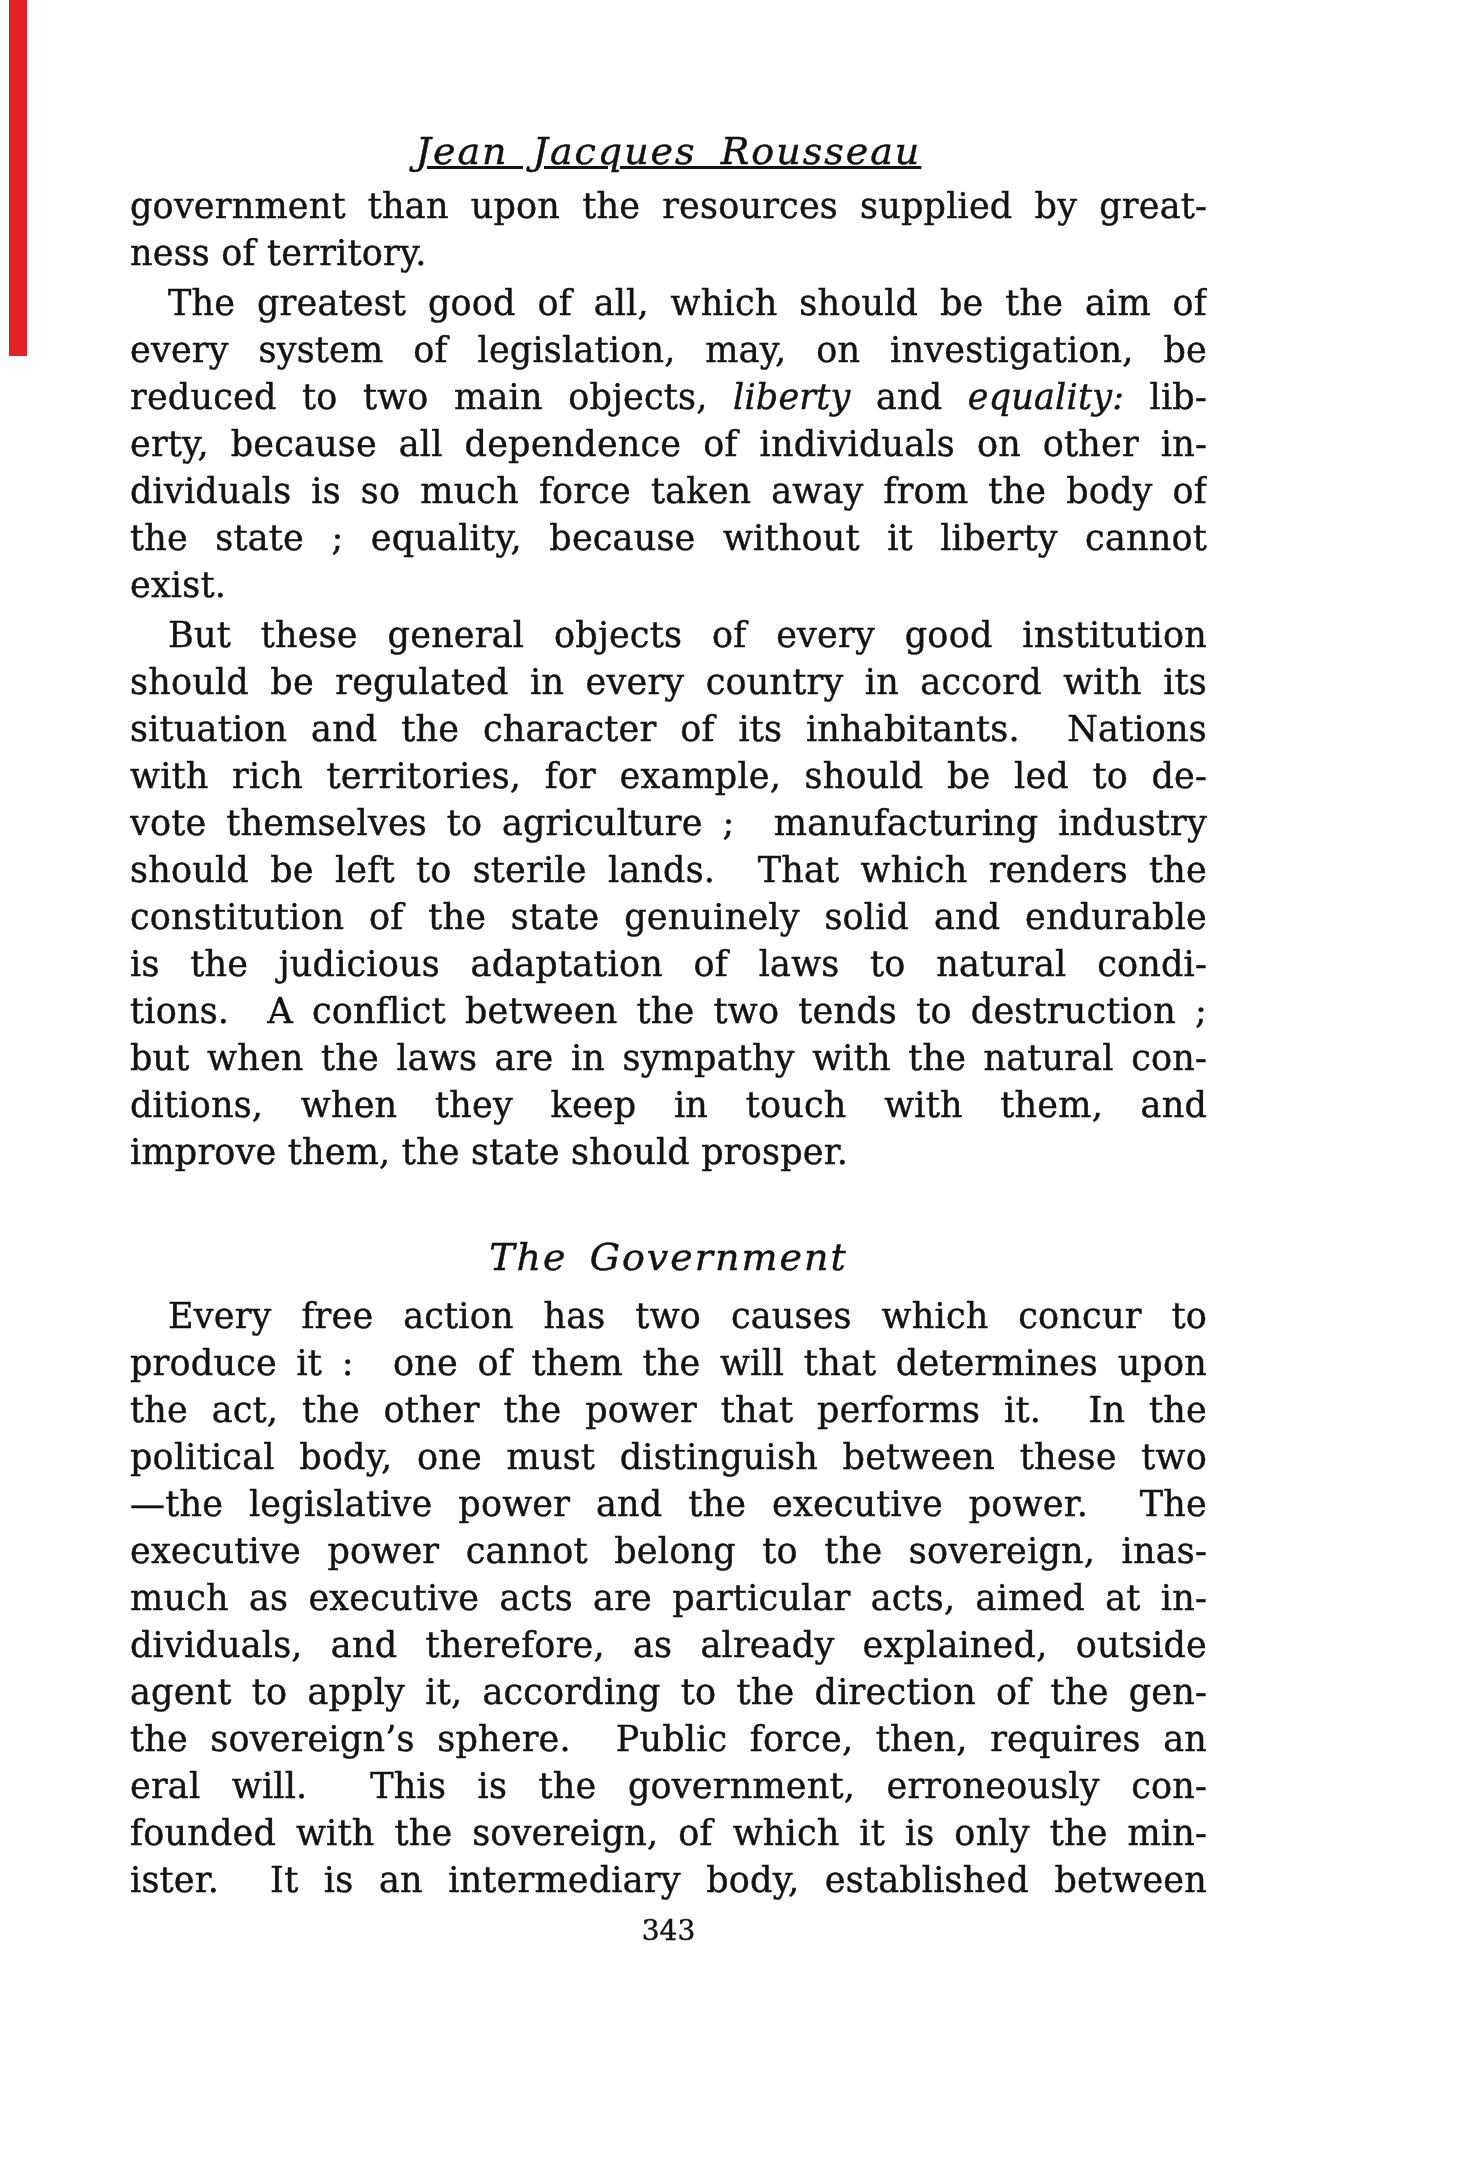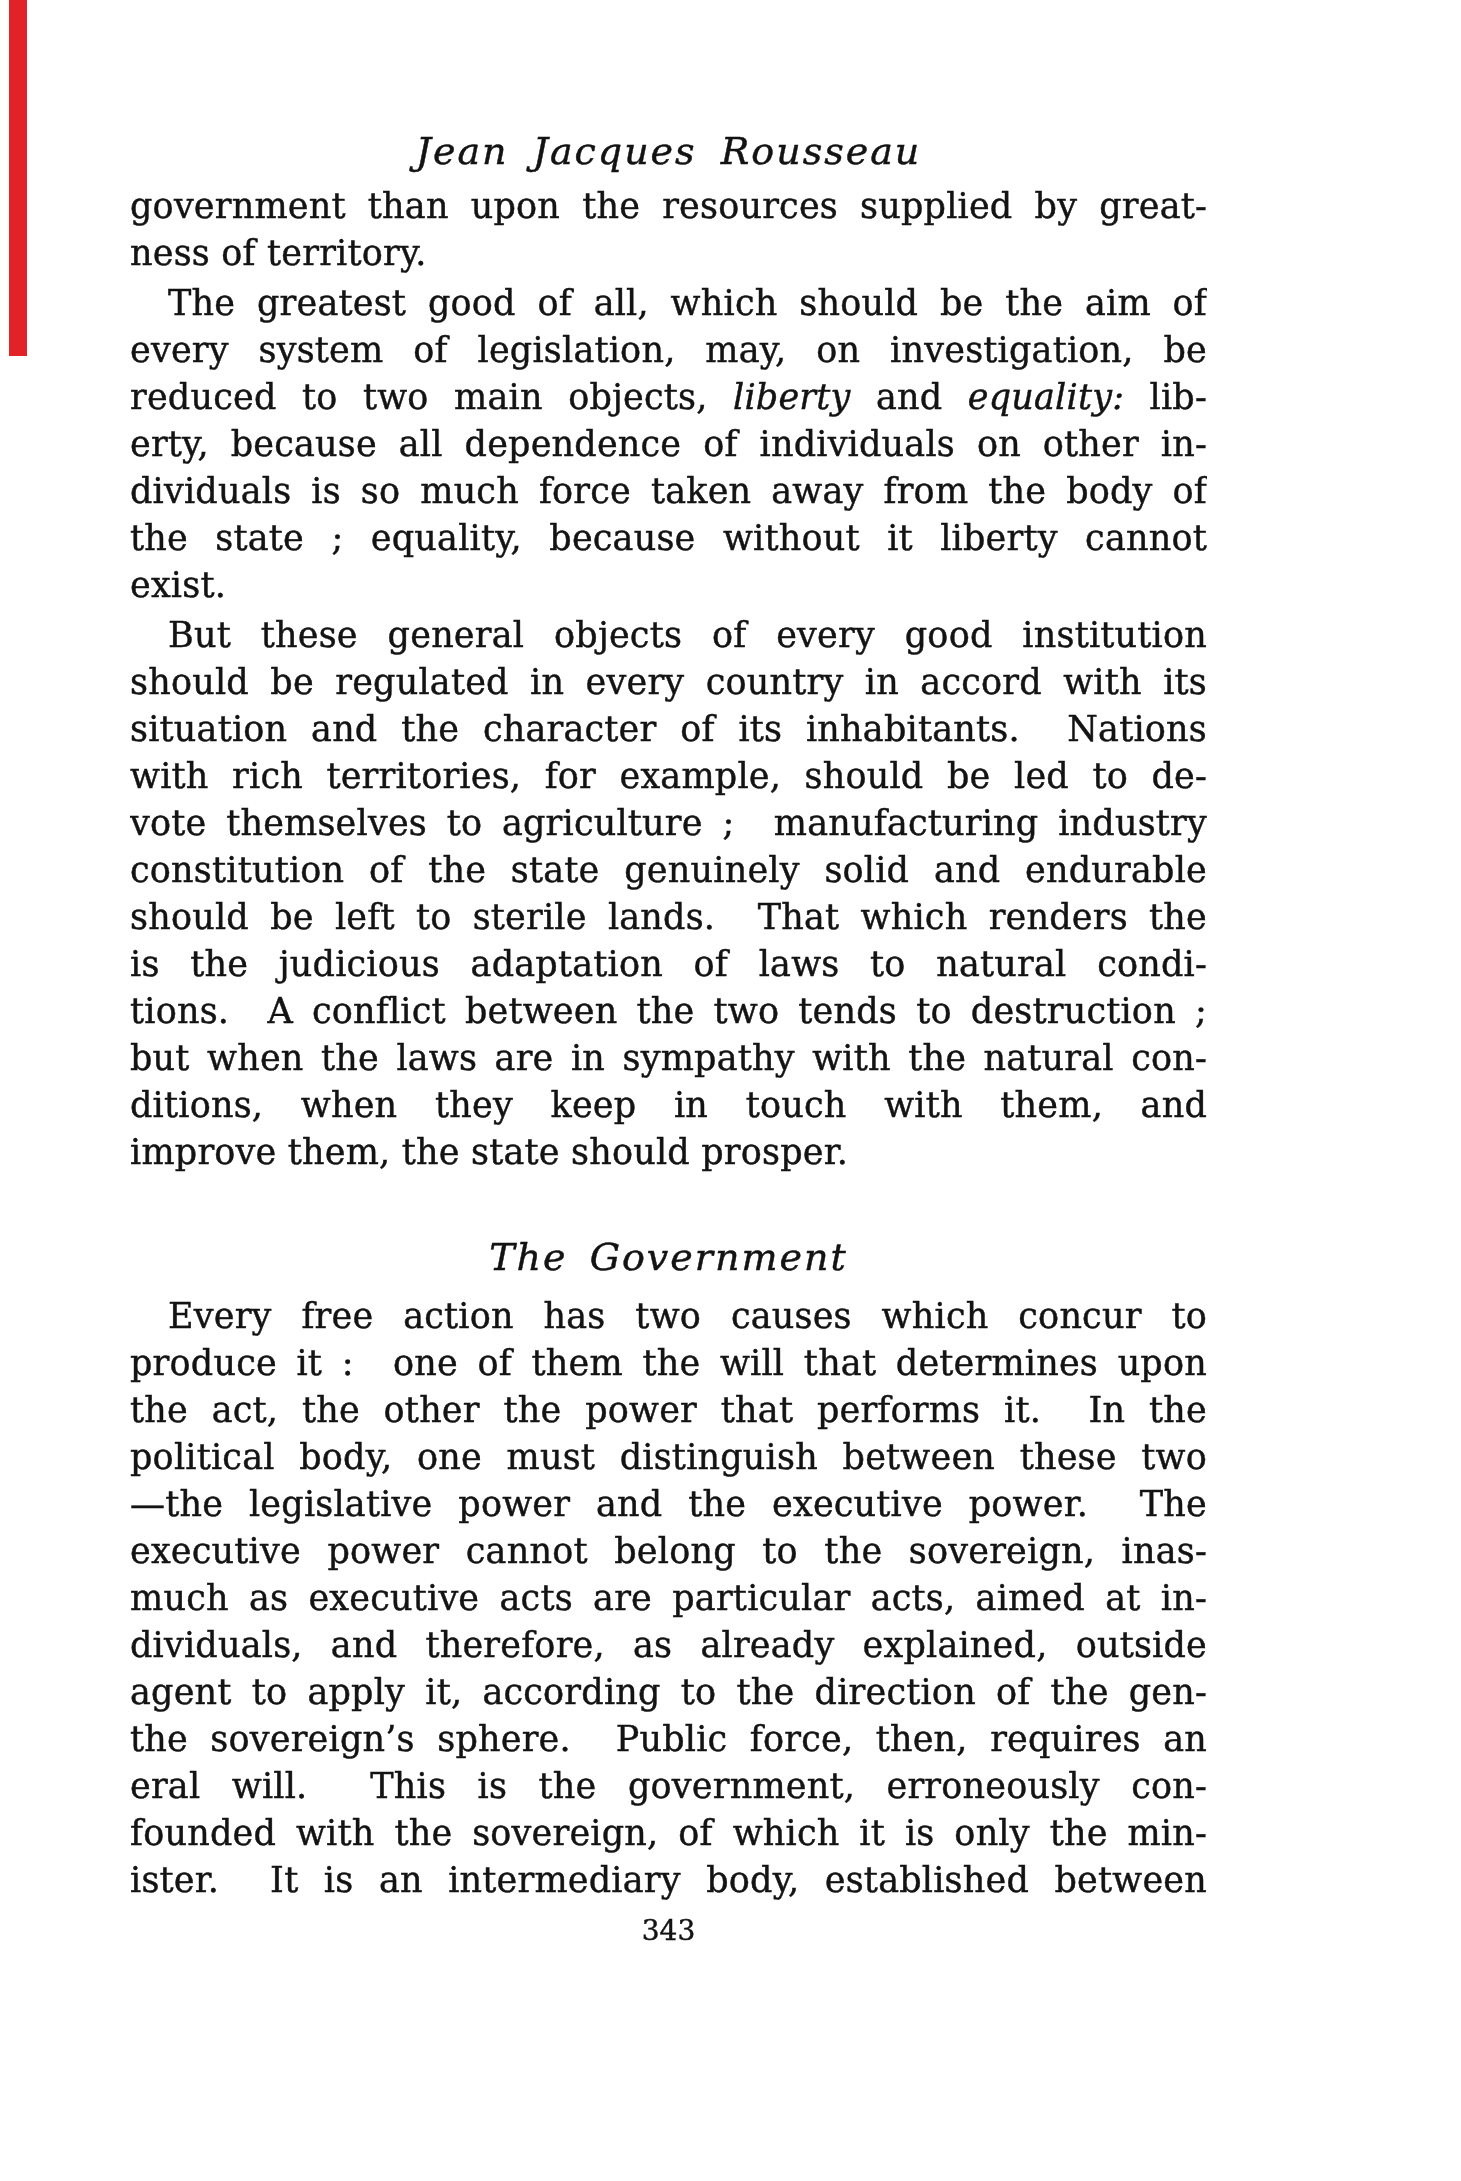--- a/index.html
+++ b/index.html
@@ -27,20 +27,21 @@
   }
   .running-header {
     font-style: italic;
     text-align: center;
     font-size: 38px;
     line-height: 47px;
     height: 47px;
     letter-spacing: 2px;
     word-spacing: 10px;
     margin-bottom: 8px;
+    text-decoration: underline;
   }
   .paragraph { margin: 3px; }
   .line {
     font-size: 35px;
     line-height: 47px;
     height: 47px;
     overflow: hidden;
     text-align: left;
     letter-spacing: 0.2px;
   }
@@ -90,22 +91,22 @@
           <div class="line j"><span>dividuals is so much force taken away from the body of</span></div>
           <div class="line j"><span>the state ; equality, because without it liberty cannot</span></div>
           <div class="line"><span>exist.</span></div>
         </div>
         <div class="paragraph">
           <div class="line j indent"><span>But these general objects of every good institution</span></div>
           <div class="line j"><span>should be regulated in every country in accord with its</span></div>
           <div class="line j"><span>situation and the character of its inhabitants.&nbsp; Nations</span></div>
           <div class="line j"><span>with rich territories, for example, should be led to de-</span></div>
           <div class="line j"><span>vote themselves to agriculture ;&nbsp; manufacturing industry</span></div>
+          <div class="line j"><span>should be left to sterile lands.&nbsp; That which renders the</span></div>
           <div class="line j"><span>constitution of the state genuinely solid and endurable</span></div>
-          <div class="line j"><span>should be left to sterile lands.&nbsp; That which renders the</span></div>
           <div class="line j"><span>is the judicious adaptation of laws to natural condi-</span></div>
           <div class="line j"><span>tions.&nbsp; A conflict between the two tends to destruction ;</span></div>
           <div class="line j"><span>but when the laws are in sympathy with the natural con-</span></div>
           <div class="line j"><span>ditions, when they keep in touch with them, and</span></div>
           <div class="line"><span>improve them, the state should prosper.</span></div>
         </div>
         <div class="section-heading">The Government</div>
         <div class="paragraph">
           <div class="line j indent"><span>Every free action has two causes which concur to</span></div>
           <div class="line j"><span>produce it :&nbsp; one of them the will that determines upon</span></div>

